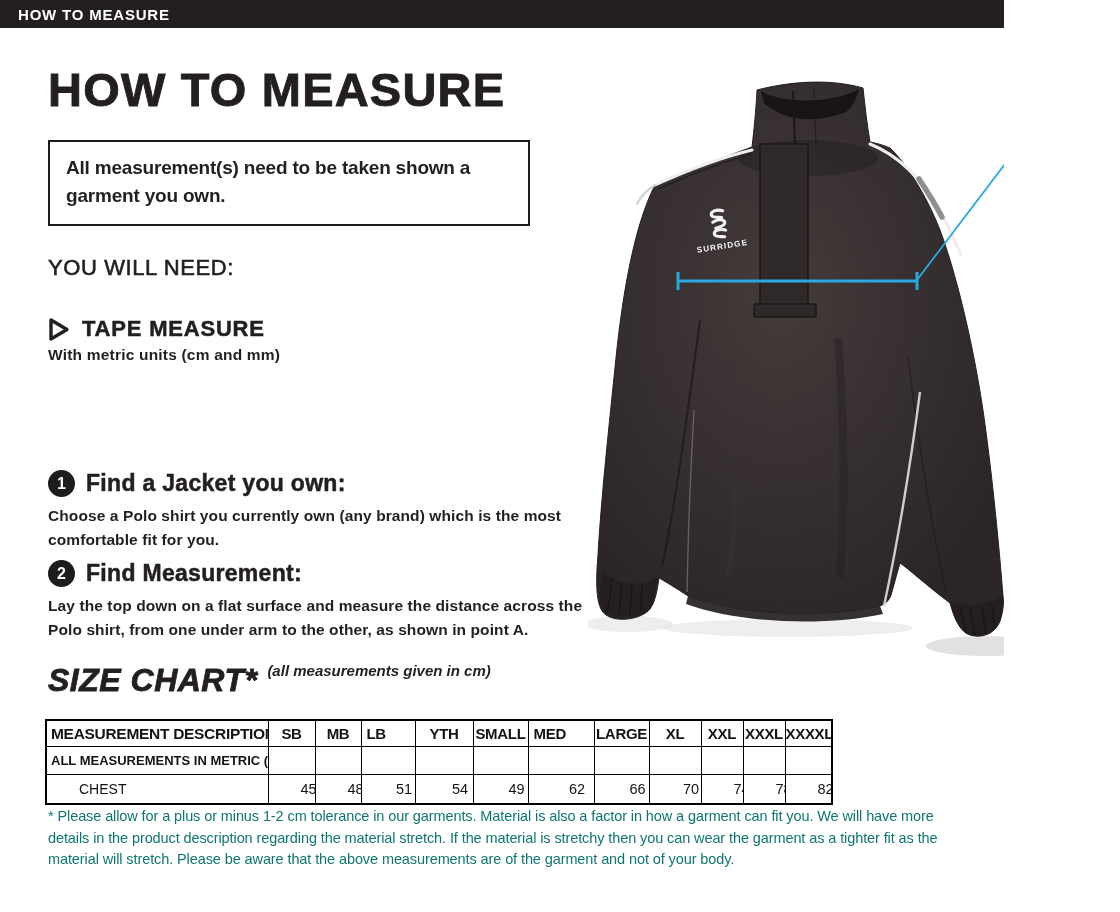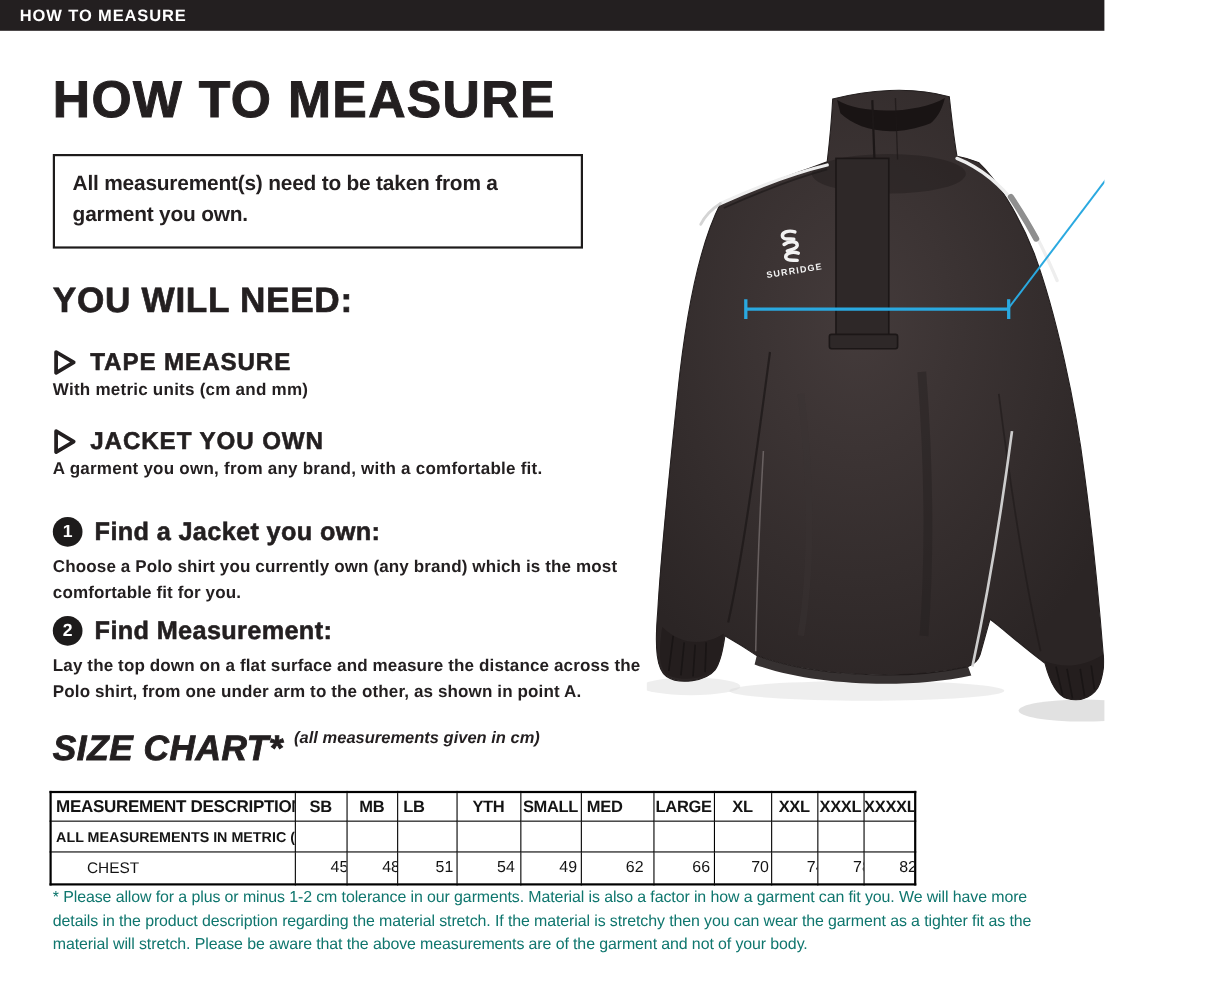--- a/index.html
+++ b/index.html
@@ -11,21 +11,21 @@
           display:flex;align-items:center;}
   .topbar-title{color:#fff;font-size:15px;font-weight:800;letter-spacing:.8px;margin-left:18px;}
   .topbar-logo{position:absolute;right:14px;top:1px;}
 
   
   .h1{position:absolute;left:48px;top:62px;font-size:47px;font-weight:800;letter-spacing:1.2px;
       -webkit-text-stroke:.9px #231f20;}
   .notice{position:absolute;left:48px;top:140px;width:482px;box-sizing:border-box;
           border:2.5px solid #1d1b1b;padding:12px 16px 14px;font-size:19px;font-weight:700;
           line-height:28px;letter-spacing:-.2px;}
-  .h2{position:absolute;left:48px;font-size:32px;font-weight:700;letter-spacing:.6px;
+  .h2{position:absolute;left:48px;font-size:22px;font-weight:400;letter-spacing:.6px;
       -webkit-text-stroke:.6px #231f20;}
   .ywn{top:255px;}
 
   .need{position:absolute;left:48px;}
   .need-head{display:flex;align-items:center;gap:12px;}
   .need-title{font-size:22px;font-weight:800;letter-spacing:.8px;-webkit-text-stroke:.5px #231f20;}
   .need-desc{margin-top:4px;font-size:15.5px;font-weight:700;letter-spacing:.2px;}
   .need1{top:316px;} .need2{top:388px;}
 
   .step{position:absolute;left:48px;width:560px;}
@@ -70,44 +70,35 @@
         <path d="M14.6,3 C10,0.6 4.8,2 5.2,5 C5.6,7.6 10.4,7.3 13,8.1"></path>
         <path d="M5.4,10.8 C10,8.4 15.2,9.8 14.8,12.8 C14.4,15.4 9.6,15.1 7,15.9"></path>
         <path d="M14.6,18.6 C10,16.2 4.8,17.6 5.2,20.6 C5.6,23.2 10.4,22.9 13,23.7"></path>
       </g>
       <text x="23" y="24" text-anchor="middle" font-size="6" font-weight="bold" fill="#fff" letter-spacing="1.1">SURRIDGE</text>
     </svg>
   </div>
 
   <div class="h1">HOW TO MEASURE</div>
   <div class="notice">
-    <span>All measurement(s) need to be taken from a garment you own.</span>
+    <span>All measurement(s) need to be taken shown a garment you own.</span>
   </div>
 
   <div class="h2 ywn">YOU WILL NEED:</div>
 
   <div class="need need1">
     <div class="need-head">
       <svg width="22" height="25" viewBox="0 0 22 25">
         <polygon points="3,3 19,12.5 3,22" fill="none" stroke="#231f20" stroke-width="3.4" stroke-linejoin="round"></polygon>
       </svg>
       <span class="need-title">TAPE MEASURE</span>
     </div>
     <div class="need-desc">With metric units (cm and mm)</div>
   </div>
 
-  <div class="need need2">
-    <div class="need-head">
-      <svg width="22" height="25" viewBox="0 0 22 25">
-        <polygon points="3,3 19,12.5 3,22" fill="none" stroke="#231f20" stroke-width="3.4" stroke-linejoin="round"></polygon>
-      </svg>
-      <span class="need-title">JACKET YOU OWN</span>
-    </div>
-    <div class="need-desc">A garment you own, from any brand, with a comfortable fit.</div>
-  </div>
 
   <div class="step step1">
     <div class="step-head">
       <div class="badge">1</div>
       <div class="step-title">Find a Jacket you own:</div>
     </div>
     <div class="step-desc">Choose a Polo shirt you currently own (any brand) which is the most comfortable fit for you.</div>
   </div>
 
   <div class="step step2">

